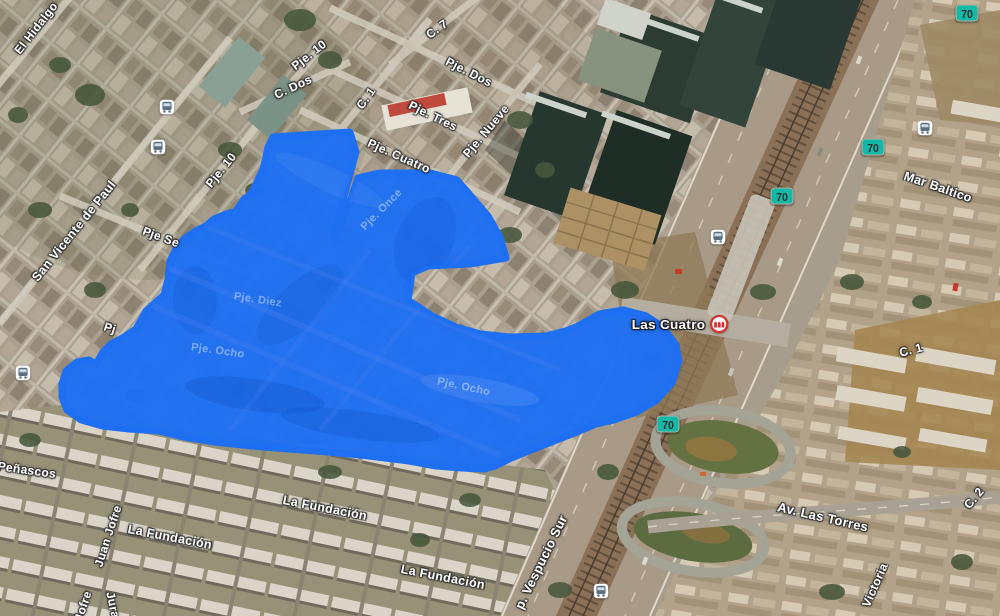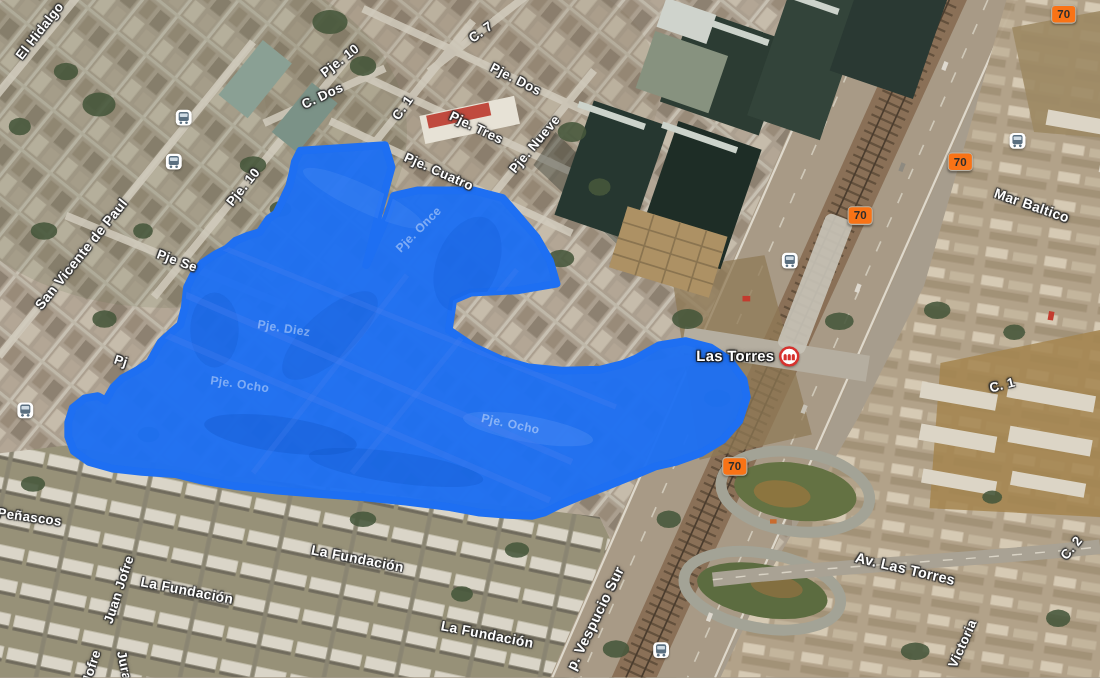--- a/index.html
+++ b/index.html
@@ -4,21 +4,21 @@
 <style>
   html,body{margin:0;padding:0}
   body{width:1000px;height:616px;overflow:hidden;position:relative;background:#a79d8d;
        font-family:"Liberation Sans",sans-serif}
   .layer{position:absolute;left:0;top:0;width:1000px;height:616px}
   svg.mapsvg{display:block}
   .map-label{position:absolute;color:#fff;font-weight:bold;white-space:nowrap;letter-spacing:.35px;
     text-shadow:-1px -1px 1px rgba(45,45,45,.9),1px -1px 1px rgba(45,45,45,.9),
                 -1px 1px 1px rgba(45,45,45,.9),1px 1px 1px rgba(45,45,45,.9),0 0 4px rgba(0,0,0,.55);}
   .map-label.faint{color:rgba(255,255,255,.42);text-shadow:none;}
-  .route-shield{position:absolute;width:23px;height:17px;background:#f97316;border:1px solid #b7b2a6;
+  .route-shield{position:absolute;width:23px;height:17px;background:#14b8a6;border:1px solid #b7b2a6;
     border-radius:4px;display:flex;align-items:center;justify-content:center;
     font-size:10.5px;font-weight:bold;color:#2d2d2d;box-shadow:0 1px 2px rgba(0,0,0,.35);box-sizing:border-box}
   .bus-stop{position:absolute;width:16px;height:16px;filter:drop-shadow(0 1px 1px rgba(0,0,0,.4))}
   .bus-stop svg{display:block;width:16px;height:16px}
   .station{position:absolute;display:flex;align-items:center;gap:4px;white-space:nowrap}
   .station-name{color:#fff;font-weight:bold;font-size:13.5px;letter-spacing:.3px;
     text-shadow:-1px -1px 1px rgba(20,20,20,.95),1px -1px 1px rgba(20,20,20,.95),
                 -1px 1px 1px rgba(20,20,20,.95),1px 1px 1px rgba(20,20,20,.95),0 0 5px rgba(0,0,0,.7);}
   .metro-icon svg{display:block;width:19px;height:19px;filter:drop-shadow(0 1px 1px rgba(0,0,0,.35))}
 </style>
@@ -359,21 +359,21 @@
         <rect x="4.2" y="3.9" width="6.6" height="3" rx="0.6" fill="#cfdbe4"></rect>
         <circle cx="5.1" cy="11.8" r="1.15" fill="#5a6f80"></circle>
         <circle cx="9.9" cy="11.8" r="1.15" fill="#5a6f80"></circle>
       </svg>
     </div>
   </div>
 
 <div class="layer">
 
     <div class="station" style="left: 680px; top: 324px; transform: translate(-50%, -50%);">
-      <span class="station-name">Las Torres</span>
+      <span class="station-name">Las Cuatro</span>
       <span class="metro-icon">
         <svg viewBox="0 0 20 20">
           <circle cx="10" cy="10" r="8.6" fill="#ffffff" stroke="#d6322e" stroke-width="2.4"></circle>
           <path fill="#d6322e" d="M4.6,13.6 L4.6,9.4 a1.5,1.7 0 0 1 3,0 L7.6,13.6 Z"></path>
           <path fill="#d6322e" d="M8.5,13.6 L8.5,9.4 a1.5,1.7 0 0 1 3,0 L11.5,13.6 Z"></path>
           <path fill="#d6322e" d="M12.4,13.6 L12.4,9.4 a1.5,1.7 0 0 1 3,0 L15.4,13.6 Z"></path>
         </svg>
       </span>
     </div>
   </div>

